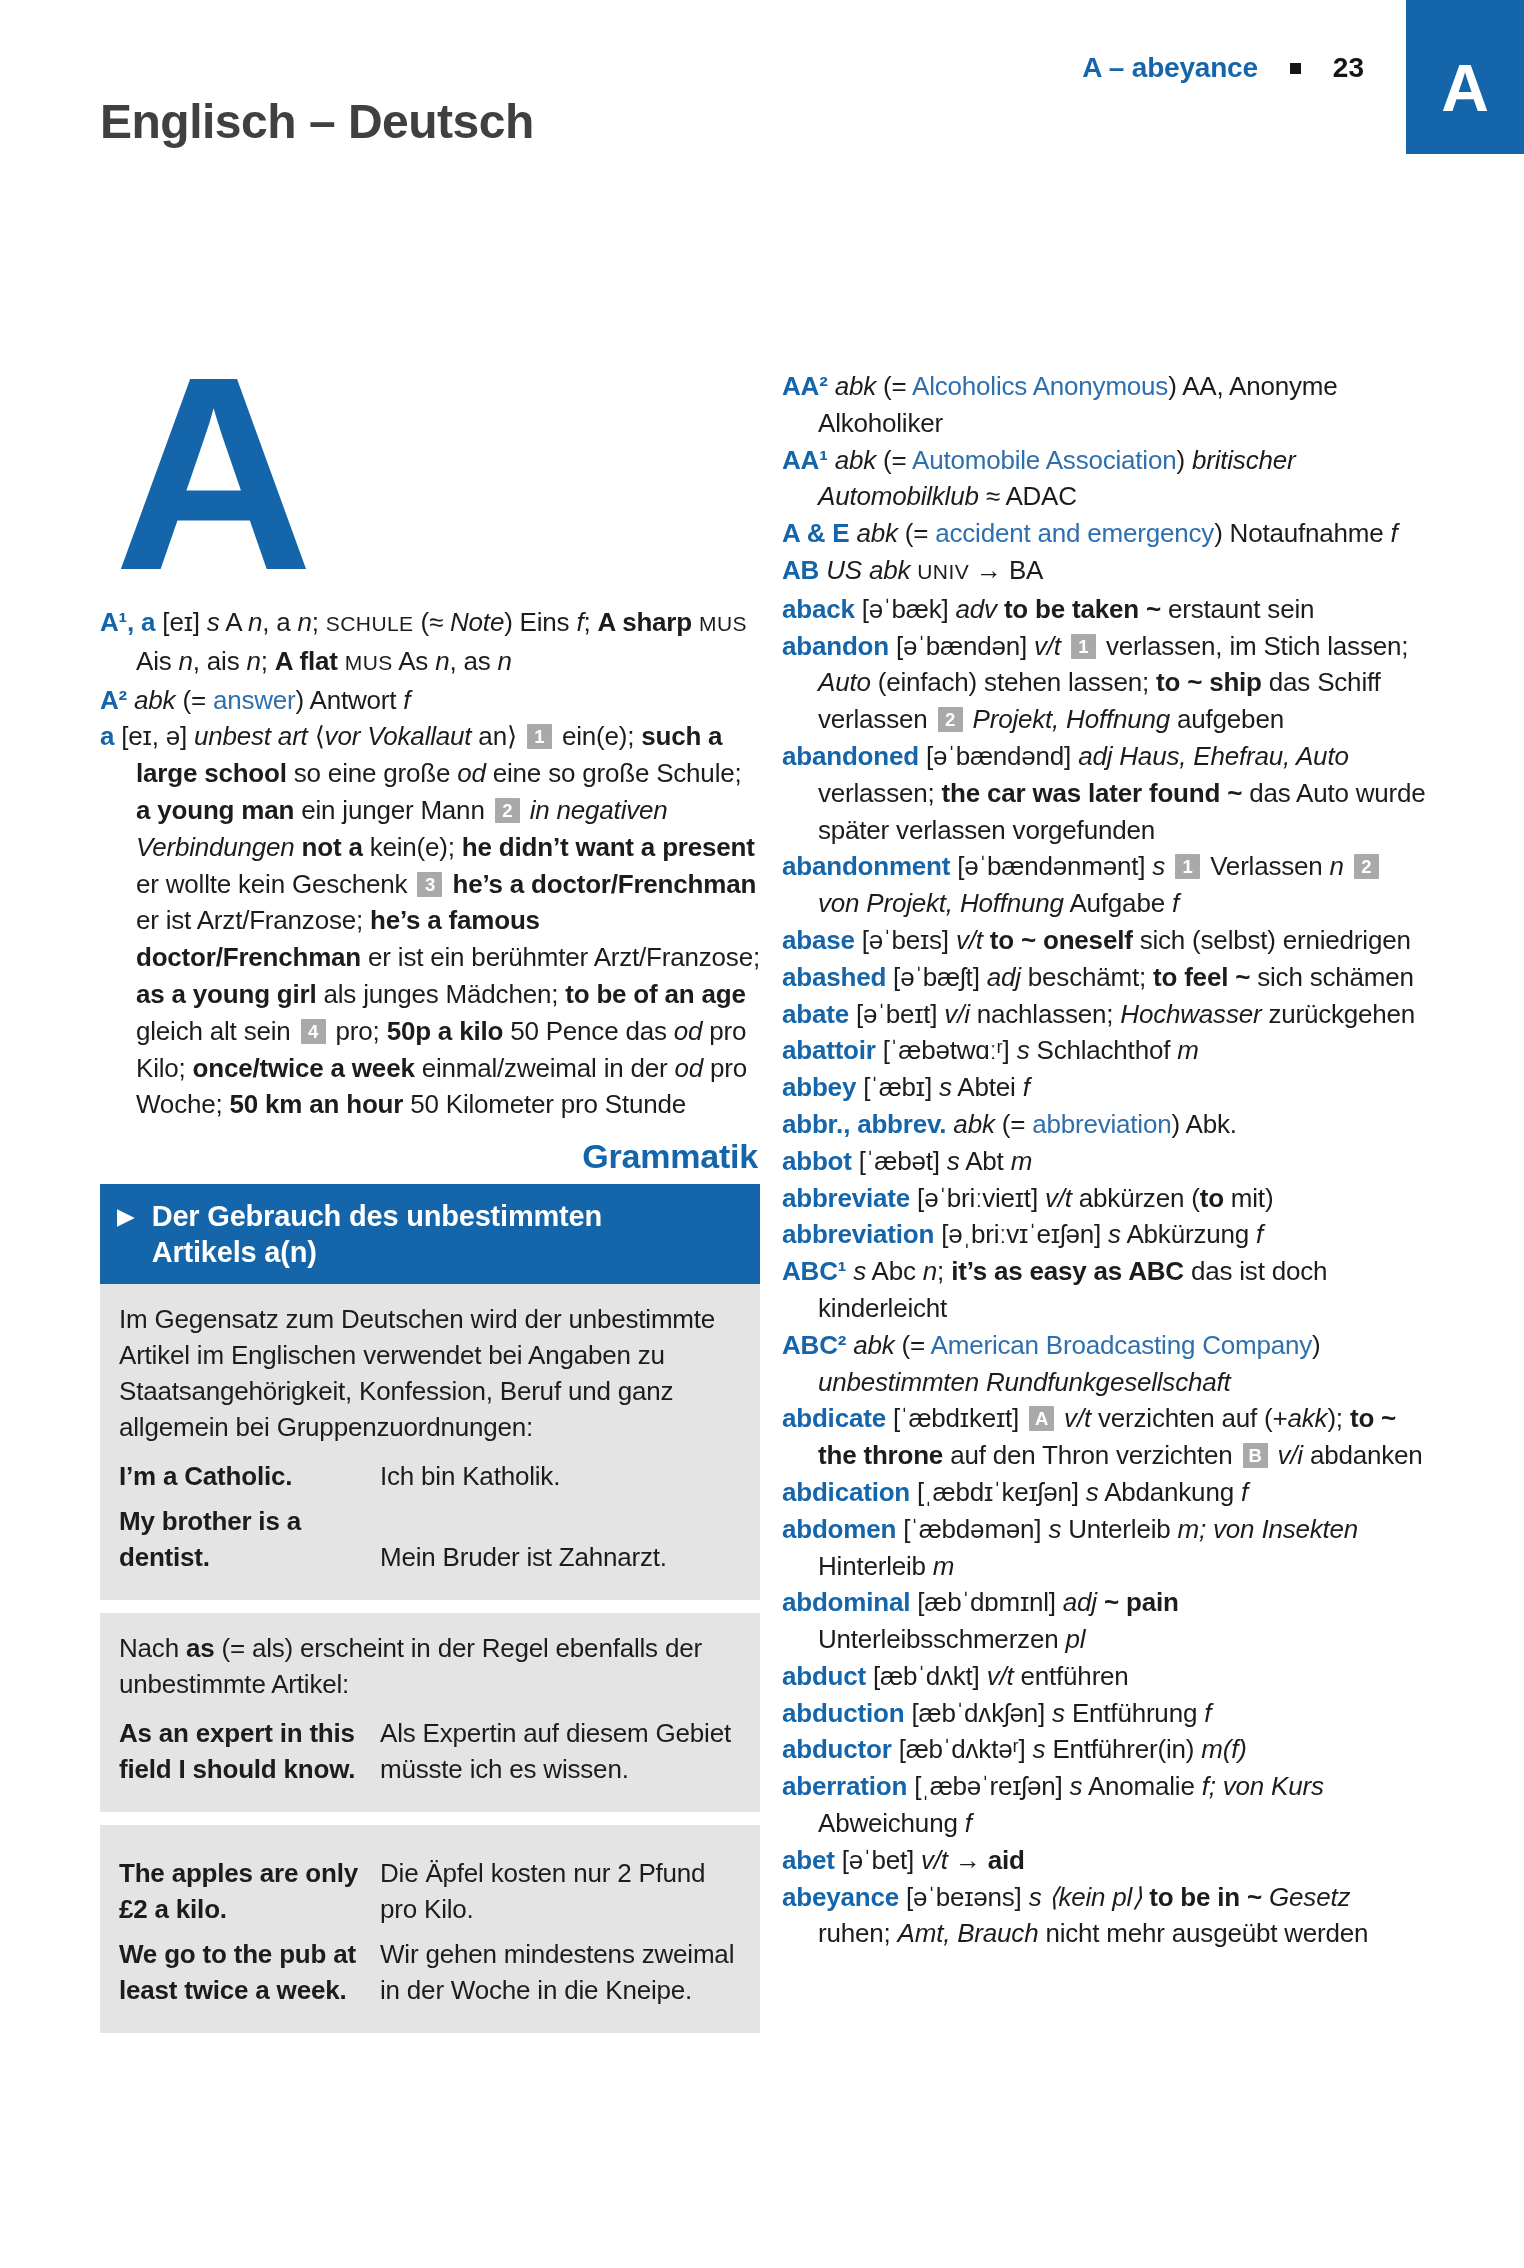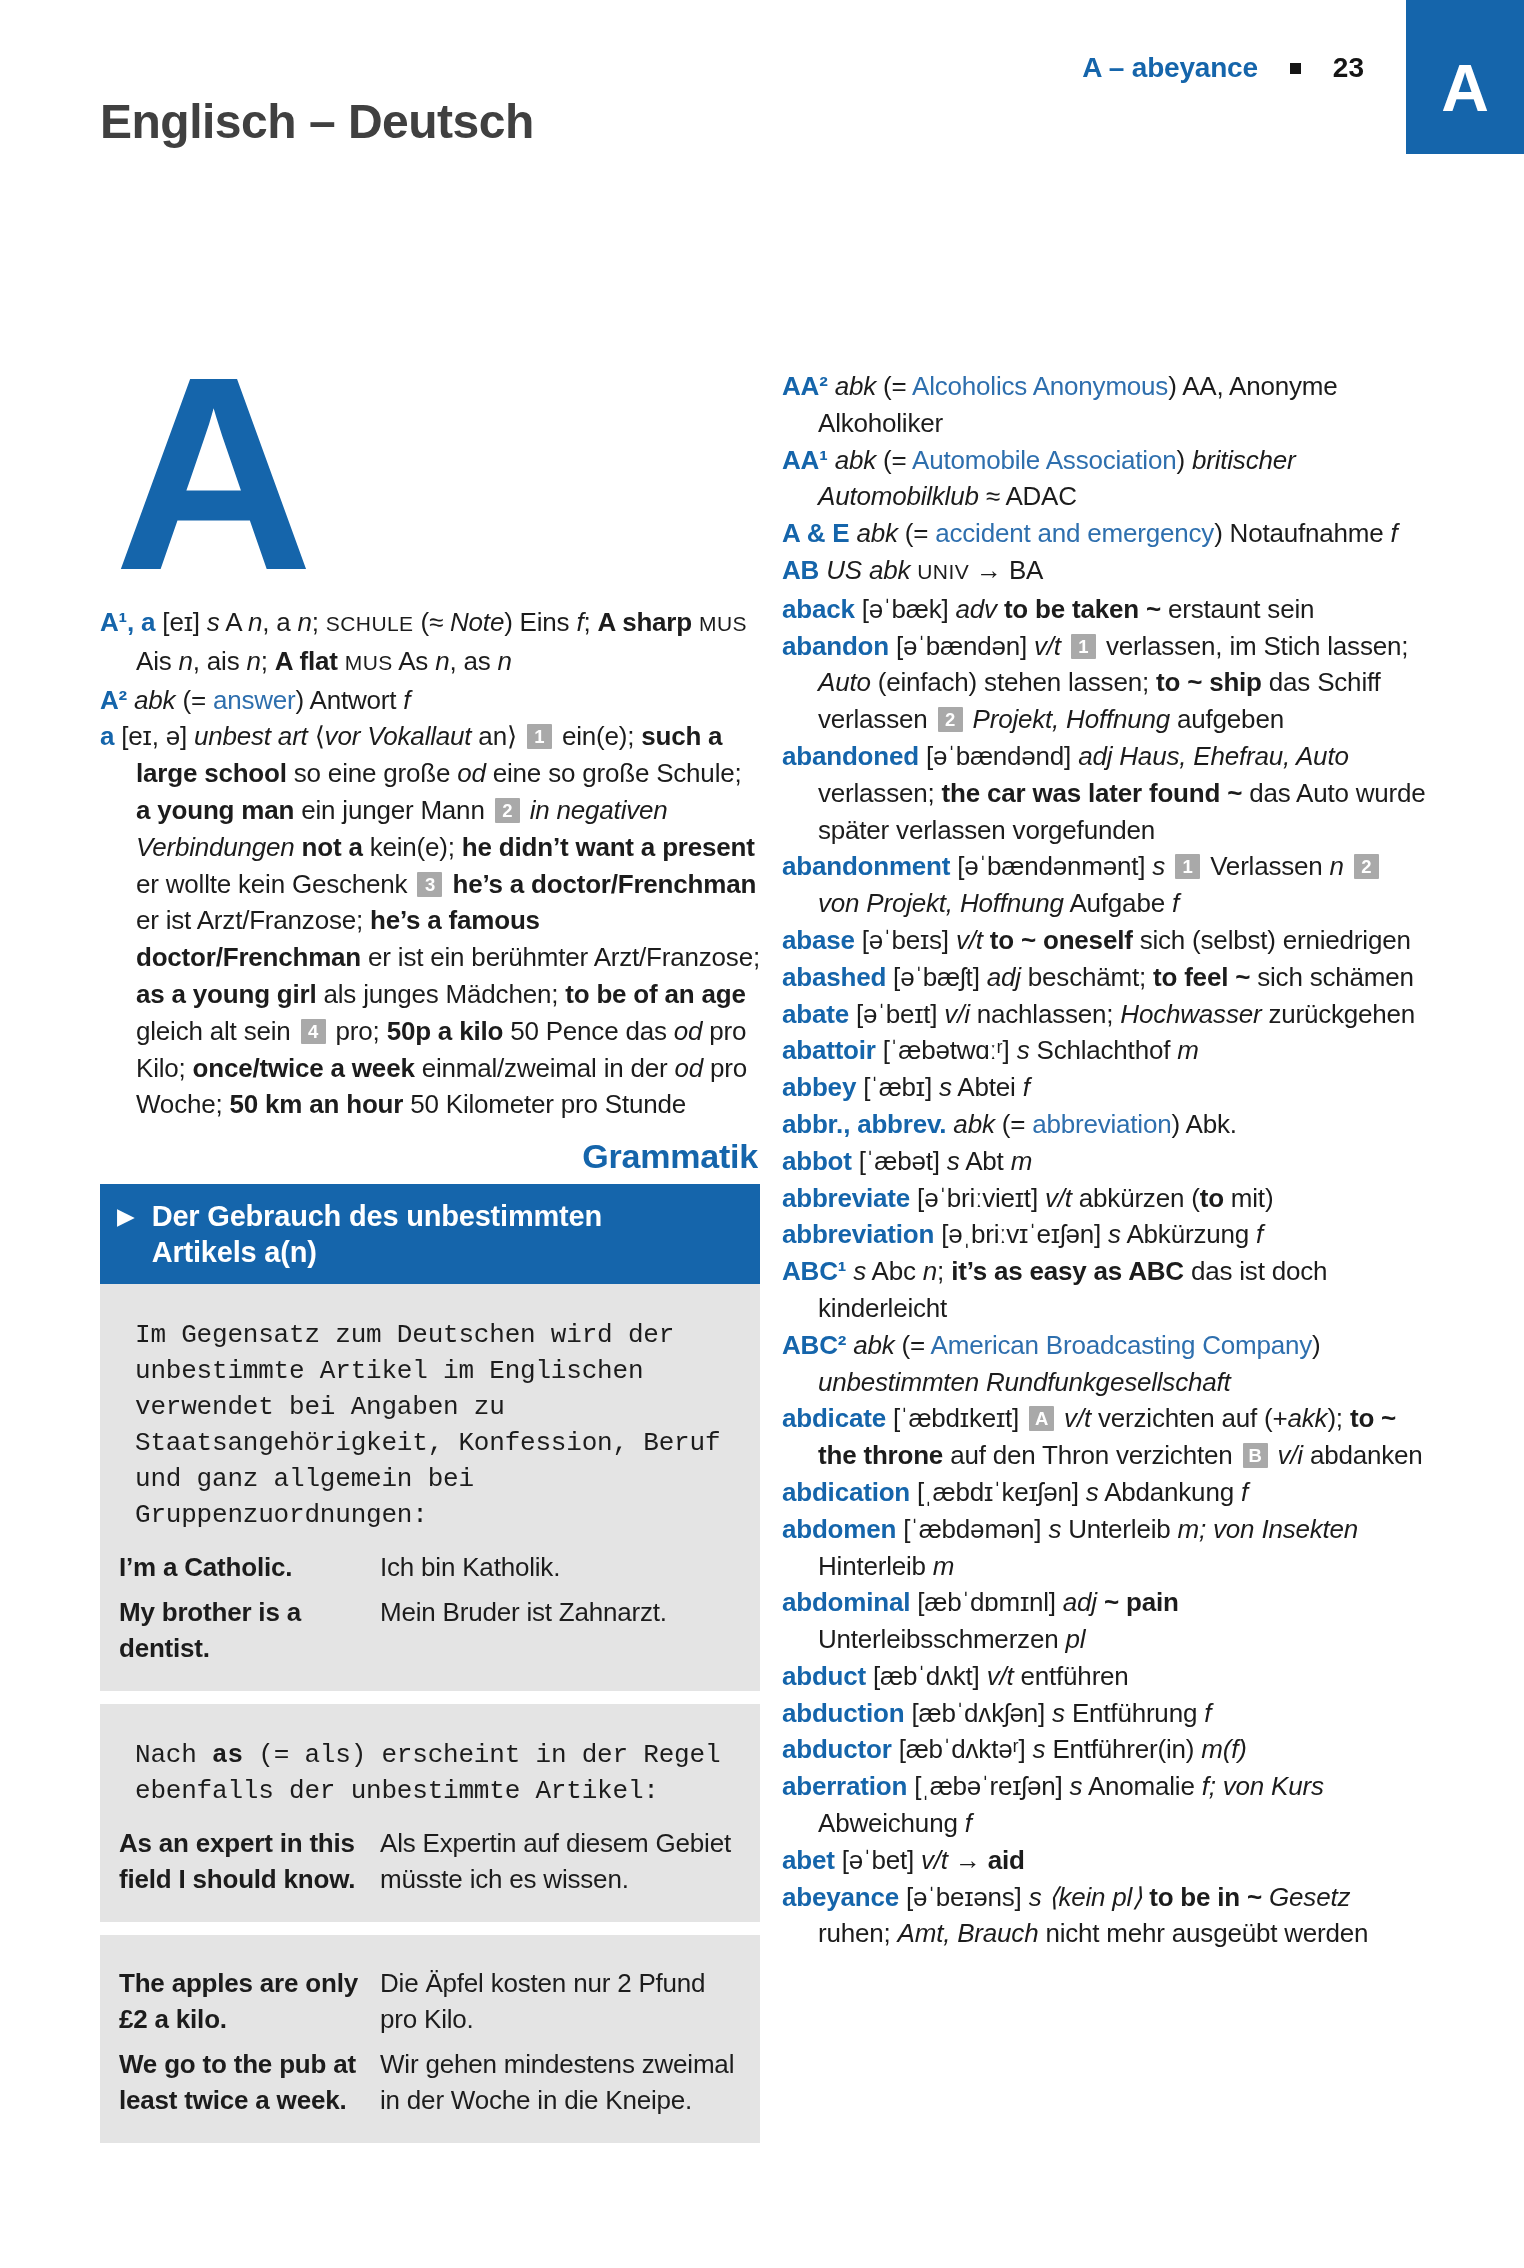--- a/index.html
+++ b/index.html
@@ -38,23 +38,23 @@
     display:inline-block; text-indent:0; width:25px; height:25px; line-height:26px;
     background:#a9a9a9; color:#fff; font-weight:bold; font-style:normal; font-size:18.5px;
     text-align:center; vertical-align:2px; margin:0 3px; border-radius:1px;
   }
   
   .grammar-label { text-align:right; color:#1565ab; font-weight:bold; font-size:34px; margin:14px 2px 8px 0; letter-spacing:-0.2px; }
   .g-head { background:#1565ab; color:#fff; display:flex; padding:15px 16px 14px 17px; }
   .g-tri { font-size:23px; line-height:35px; margin-right:17px; }
   .g-title { font-size:29px; font-weight:bold; line-height:35.5px; max-width:545px; letter-spacing:-0.2px; }
   .g-box { background:#e4e4e4; padding:17px 20px 25px 19px; margin-bottom:13px; font-size:26px; line-height:36px; letter-spacing:-0.2px; }
-  .g-intro { margin:16px;font-family:Liberation Mono, monospace; }
+  .g-intro { margin:0; }
   .g-ex { margin-top:13px; }
-  .ex-row { display:flex; }
+  .ex-row { display:flex;align-items:flex-end; }
   .ex-row + .ex-row { margin-top:9px; }
   .ex-en { flex:0 0 243px; font-weight:bold; padding-right:18px; }
   .ex-de { flex:1; }
 </style>
 </head>
 <body>
 
 <div class="page">
 
   <div class="tab">

